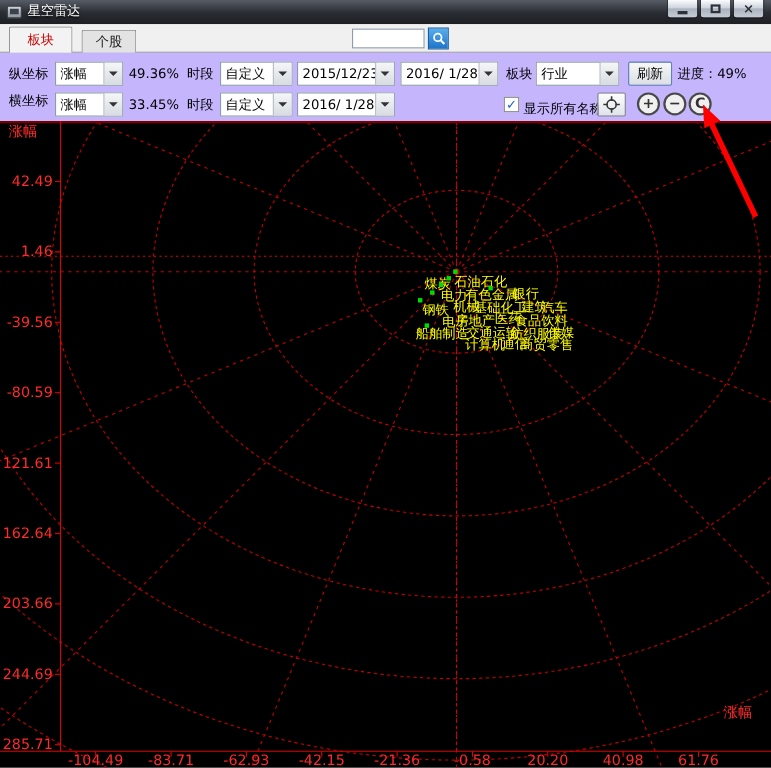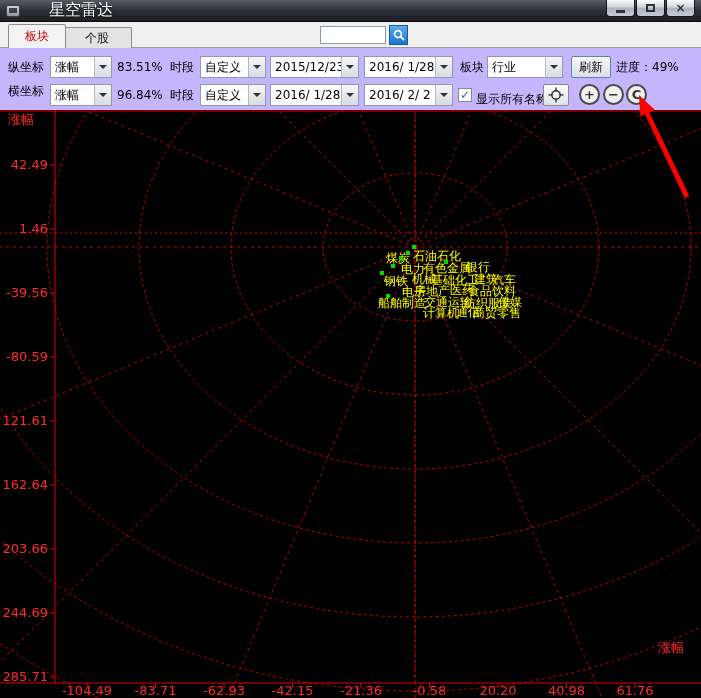--- a/index.html
+++ b/index.html
@@ -6,34 +6,34 @@
   body { width:701px; height:698px; background:#000; font-family:"DejaVu Sans",sans-serif; }
   .window { position:relative; width:701px; height:698px; overflow:hidden; background:#f0f0f0; }
 
   
   .titlebar { position:absolute; top:0; left:0; width:701px; height:22px;
     background:linear-gradient(#565c66,#2a2d33 55%,#1d2024); border-bottom:1px solid #0c0c0c;
     display:flex; align-items:center; }
   .app-icon { width:14px; height:12px; margin:0 5px 0 6px;
     background:linear-gradient(#cfd4da,#8d949c); border:1px solid #3c4046; border-radius:2px; position:relative; }
   .app-icon::after { content:""; position:absolute; left:2px; top:2px; width:8px; height:5px; background:#39424d; }
-  .title-text { color:#fff; font-size:16px; text-shadow:0 1px 2px #000;margin-left:24px; }
+  .title-text { color:#fff; font-size:12px; text-shadow:0 1px 2px #000; }
   .winbtns { position:absolute; right:6px; top:0; display:flex; gap:1px; }
   .winbtn { width:29px; height:17px; border:1px solid #14161a; border-top:none; border-radius:0 0 4px 4px;
     background:linear-gradient(#fbfcfd,#cdd4dd 45%,#aab3bf 50%,#c6ccd5); display:flex; align-items:center; justify-content:center; cursor:default; }
   .winbtn .bar { width:9px; height:3px; background:#2e3237; margin-top:6px; }
   .winbtn .box { width:9px; height:8px; border:2px solid #2e3237; }
   .winbtn .x { font-size:12px; font-weight:bold; color:#2e3237; line-height:1; }
 
   
   .tabbar { position:absolute; top:22px; left:0; width:701px; height:26px; background:#f0f0f0; border-bottom:1px solid #9b9b9b; }
   .tab { position:absolute; display:flex; align-items:center; justify-content:center; font-size:12px;
     border:1px solid #8f8f8f; border-bottom:none; cursor:default; }
   .tab-active { left:8px; top:2px; height:24px; width:58px; background:#f3f3f3; color:#cc0000; z-index:2; border-radius:2px 2px 0 0; }
-  .tab-inactive { left:62px; top:5px; height:21px; width:70px; background:#e3e3e3; color:#111; border-radius:2px 2px 0 0; }
+  .tab-inactive { left:74px; top:5px; height:21px; width:50px; background:#e3e3e3; color:#111; border-radius:2px 2px 0 0; }
   .search-input { position:absolute; left:320px; top:4px; width:66px; height:18px; border:1px solid #8e9bab; background:#fff; font-size:12px; padding:0 3px; }
   .search-btn { position:absolute; left:389px; top:3px; width:19px; height:20px; border:1px solid #1b5c9e;
     background:linear-gradient(#56aef0,#1f74c8); display:flex; align-items:center; justify-content:center; cursor:default; }
 
   
   .toolbar { position:absolute; top:48px; left:0; width:701px; height:62px; background:#c4b5fd; }
   .lbl { position:absolute; font-size:12px; line-height:22px; color:#000; white-space:nowrap; }
   .combo { position:absolute; height:22px; background:#fff; border:1px solid #8e9bab; display:flex; align-items:stretch; }
   .combo .txt { flex:1; font-size:12px; line-height:20px; padding-left:4px; white-space:nowrap; overflow:hidden; color:#000; }
   .combo .dd { width:17px; background:linear-gradient(#f5f6f7,#d7dce2); border-left:1px solid #b3bac4; display:flex; align-items:center; justify-content:center; }
@@ -91,21 +91,21 @@
 
   <div class="toolbar">
 
     <div class="lbl" style="left:8px;top:8px">纵坐标</div>
     <div class="combo" style="left:50px;top:8px;width:62px">
       <span class="txt">涨幅</span>
       <span class="dd">
           <i></i>
         </span>
     </div>
-    <div class="lbl" style="left:117px;top:8px">83.51%</div>
+    <div class="lbl" style="left:117px;top:8px">49.36%</div>
     <div class="lbl" style="left:170px;top:8px">时段</div>
     <div class="combo" style="left:200px;top:8px;width:66px">
       <span class="txt">自定义</span>
       <span class="dd">
           <i></i>
         </span>
     </div>
     <div class="combo" style="left:270px;top:8px;width:89px">
       <span class="txt">2015/12/23</span>
       <span class="dd">
@@ -130,36 +130,30 @@
       <span>进度：</span><span>49%</span>
     </div>
 
     <div class="lbl" style="left:8px;top:32px">横坐标</div>
     <div class="combo" style="left:50px;top:36px;width:62px">
       <span class="txt">涨幅</span>
       <span class="dd">
           <i></i>
         </span>
     </div>
-    <div class="lbl" style="left:117px;top:36px">96.84%</div>
+    <div class="lbl" style="left:117px;top:36px">33.45%</div>
     <div class="lbl" style="left:170px;top:36px">时段</div>
     <div class="combo" style="left:200px;top:36px;width:66px">
       <span class="txt">自定义</span>
       <span class="dd">
           <i></i>
         </span>
     </div>
     <div class="combo" style="left:270px;top:36px;width:89px">
       <span class="txt">2016/ 1/28</span>
-      <span class="dd">
-          <i></i>
-        </span>
-    </div>
-    <div class="combo" style="left:364px;top:36px;width:89px">
-      <span class="txt">2016/ 2/ 2</span>
       <span class="dd">
           <i></i>
         </span>
     </div>
     <div class="checkbox" style="left:458px;top:40px">
       <span>✓</span>
     </div>
     <div class="lbl" style="left:476px;top:40px">显示所有名称</div>
     <div class="sqbtn" style="left:543px;top:36px">
       <svg width="16" height="16" viewBox="0 0 16 16">

